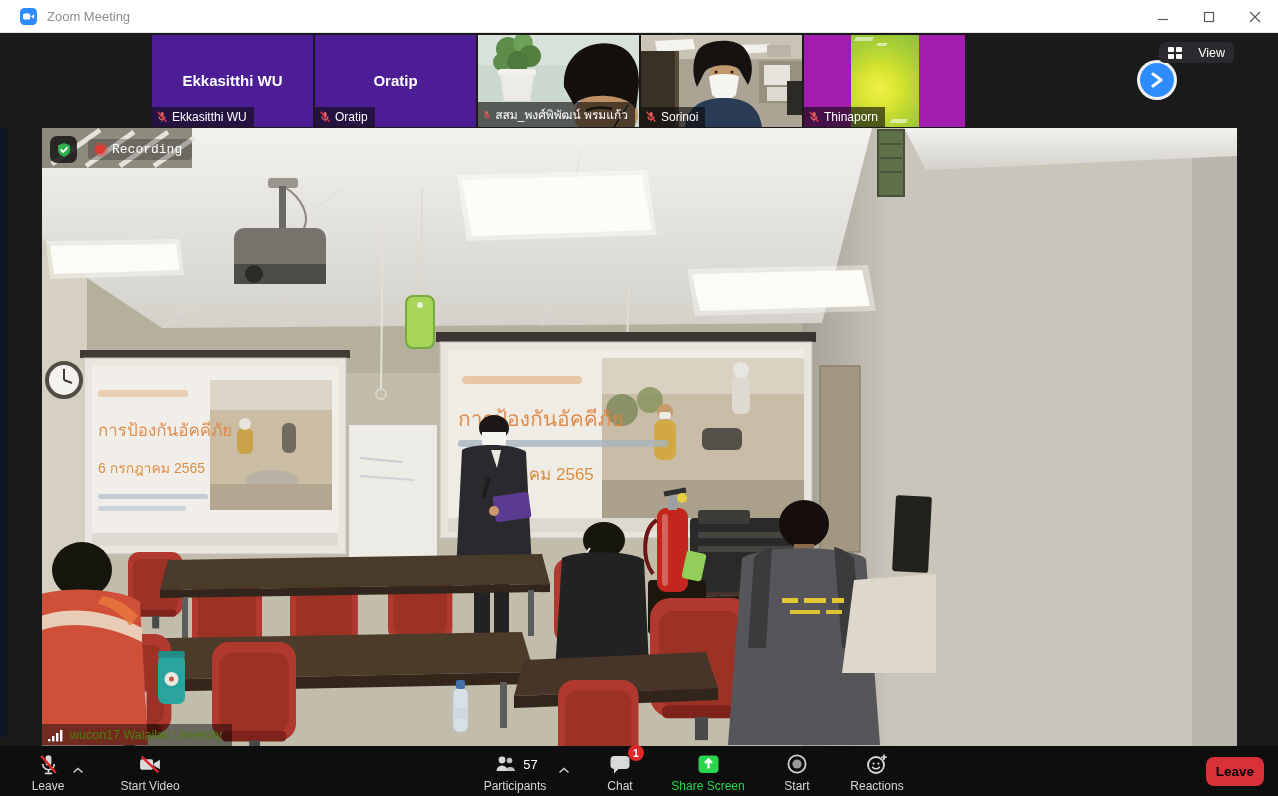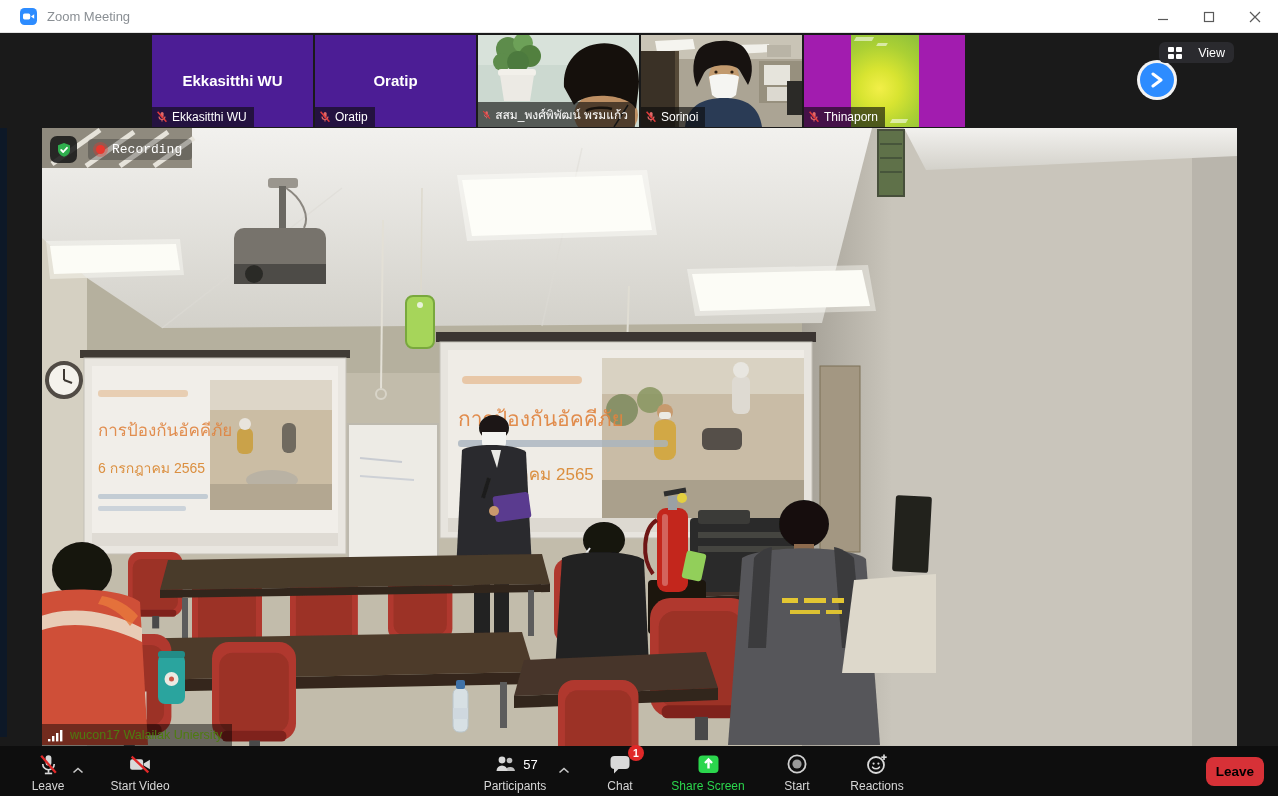--- a/index.html
+++ b/index.html
@@ -507,21 +507,21 @@
         </svg>
       </div>
       <span>Leave</span>
     </div>
     <div class="caret" style="left:72px">
       <svg width="12" height="7" viewBox="0 0 12 7">
           <polyline points="1.5,5.5 6,1.5 10.5,5.5" fill="none" stroke="#c8c8c8" stroke-width="1.6"></polyline>
         </svg>
     </div>
 
-    <div class="tool" style="left:95px">
+    <div class="tool" style="left:105px">
       <div class="ic">
         <svg width="26" height="25" viewBox="0 0 24 24">
           <rect x="2.5" y="7" width="12.5" height="10" rx="2" fill="#d9d9d9"></rect>
           <polygon points="15.5,11 21.5,7.5 21.5,16.5 15.5,13" fill="#d9d9d9"></polygon>
           <line x1="4" y1="4.5" x2="20" y2="19.5" stroke="#E02828" stroke-width="2.2"></line>
         </svg>
       </div>
       <span>Start Video</span>
     </div>
 

